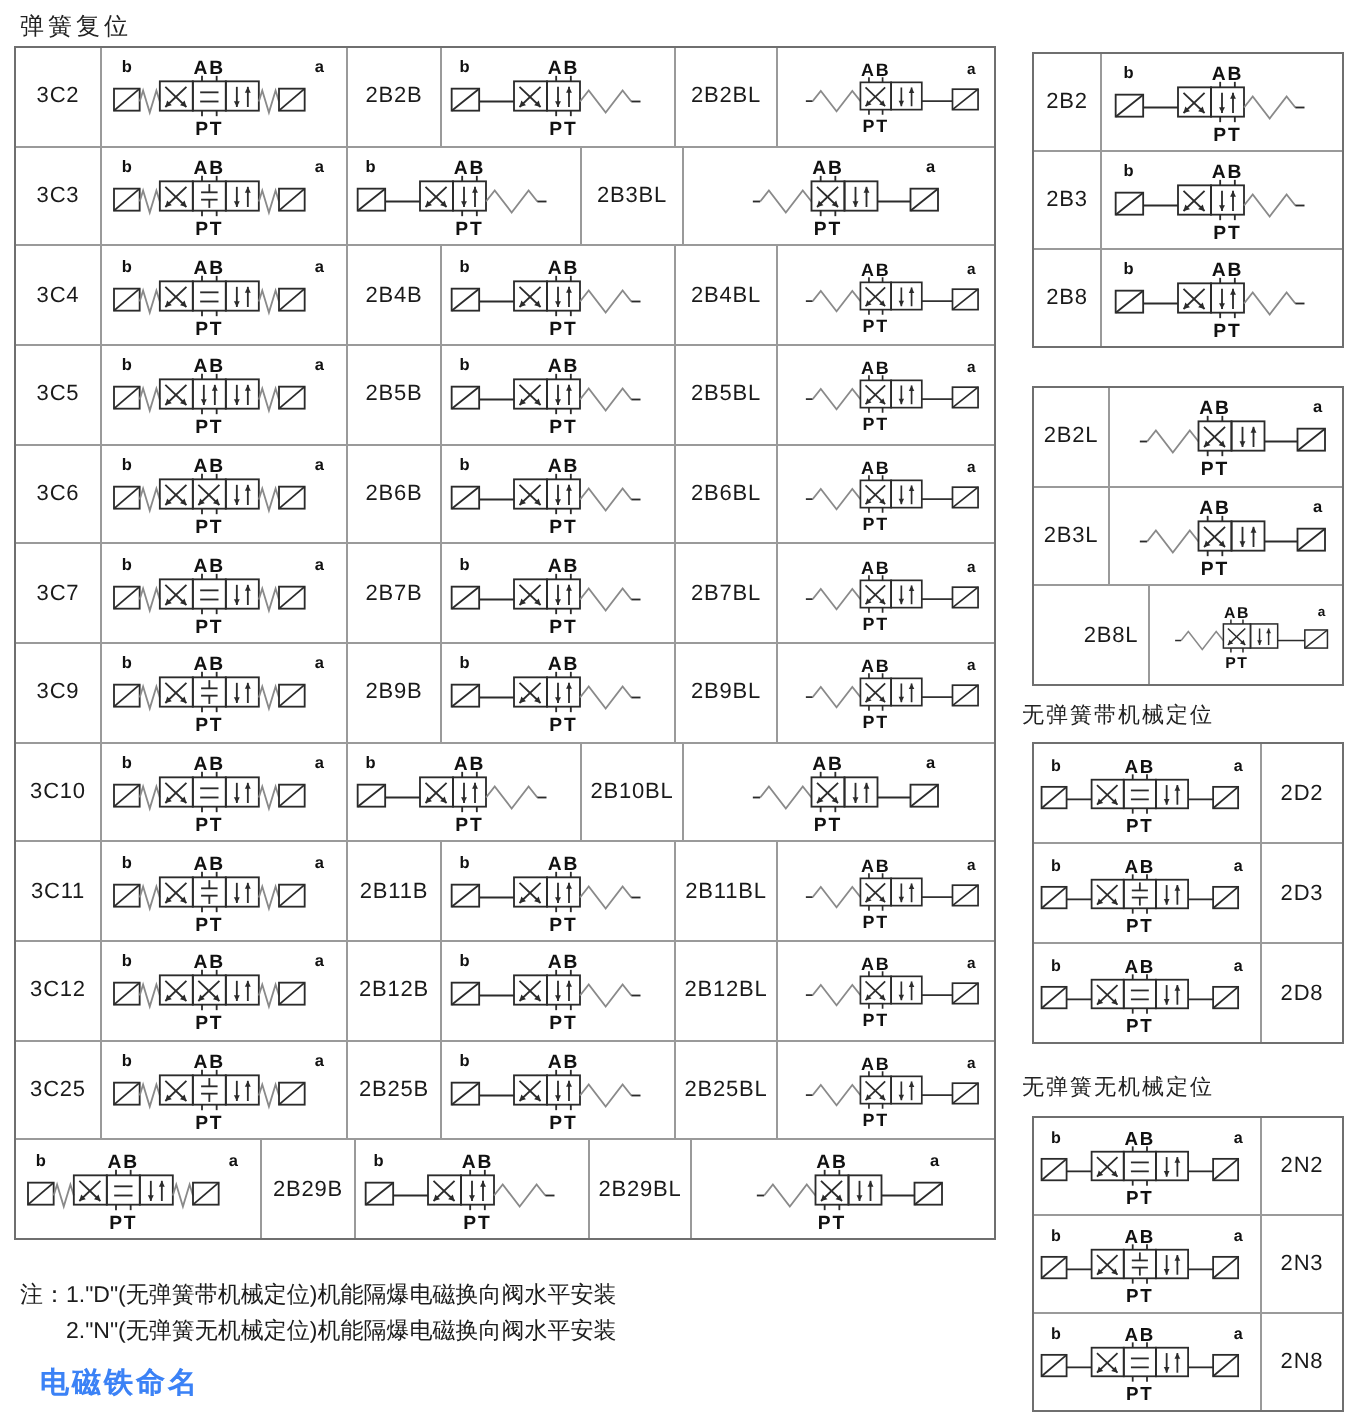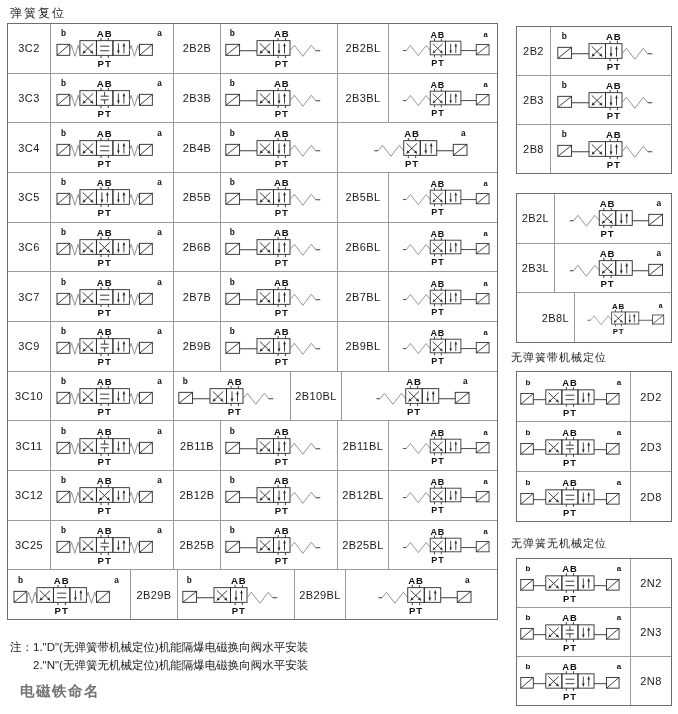--- a/index.html
+++ b/index.html
@@ -23,21 +23,21 @@
   .row{display:flex;flex:1;border-top:1px solid #9a9a9a;min-height:0;}
   .row:first-child{border-top:none;}
   .cell{border-right:1px solid #9a9a9a;display:flex;align-items:center;justify-content:center;box-sizing:border-box;min-width:0;}
   .cell:last-child{border-right:none;}
   .code{font-size:11px;letter-spacing:0.4px;color:#1a1a1a;}
   .sym{padding:0 2px;}
   .sym svg{display:block;max-width:100%;}
   .note{font-size:11.5px;color:#1c1c1c;}
   #note1{left:10px;top:640px;}
   #note2{left:33px;top:658px;}
-  .heading{left:20px;top:682px;font-size:14.5px;font-weight:bold;letter-spacing:1.5px;color:#737373;}
+  .heading{left:20px;top:682px;font-size:14.5px;font-weight:bold;letter-spacing:1.5px;color:#3b82f6;}
   svg text{font-family:"Liberation Sans", sans-serif;}
 </style>
 </head>
 <body>
 
 <div class="page">
   <div class="abs t-top">弹簧复位</div>
 
   <div class="abs tbl" id="main-table">
       <div class="row">
@@ -156,21 +156,20 @@
             <rect x="91" y="20" width="14" height="12" fill="none" stroke="#2b2b2b" stroke-width="1"></rect>
             <line x1="91" y1="32" x2="105" y2="20" stroke="#2b2b2b" stroke-width="1"></line>
             <line x1="49" y1="16" x2="49" y2="13" stroke="#2b2b2b" stroke-width="1"></line>
             <line x1="57" y1="16" x2="57" y2="13" stroke="#2b2b2b" stroke-width="1"></line>
             <line x1="49" y1="32" x2="49" y2="35" stroke="#2b2b2b" stroke-width="1"></line>
             <line x1="57" y1="32" x2="57" y2="35" stroke="#2b2b2b" stroke-width="1"></line>
             <text x="53" y="12" text-anchor="middle" font-size="10.5" font-weight="700" letter-spacing="1" fill="#111111">AB</text>
             <text x="53" y="45" text-anchor="middle" font-size="10.5" font-weight="700" letter-spacing="1" fill="#111111">PT</text>
           </svg>
         </div>
-        <div class="cell code" style="flex: 0 0 47px;">2B3B</div>
         <div class="cell sym" style="flex: 0 0 117px;">
           <svg viewBox="0 0 122 48" width="100%" height="44" preserveAspectRatio="xMidYMid meet">
             <text x="10" y="11" text-anchor="middle" font-size="9" font-weight="700" letter-spacing="0" fill="#111111">b</text>
             <rect x="3" y="20" width="15" height="12" fill="none" stroke="#2b2b2b" stroke-width="1"></rect>
             <line x1="3" y1="32" x2="18" y2="20" stroke="#2b2b2b" stroke-width="1"></line>
             <line x1="18" y1="27" x2="37" y2="27" stroke="#2b2b2b" stroke-width="1"></line>
             <rect x="37" y="16" width="18" height="16" fill="none" stroke="#2b2b2b" stroke-width="1"></rect>
             <rect x="55" y="16" width="18" height="16" fill="none" stroke="#2b2b2b" stroke-width="1"></rect>
             <line x1="40" y1="19" x2="51.5" y2="30" stroke="#2b2b2b" stroke-width="1"></line>
             <polygon points="51.5,30 48,29 50.5,26.5" fill="#2b2b2b"></polygon>
@@ -271,20 +270,21 @@
             <polyline points="73,27 77.76,21 87,33 96.24,21 101,27" fill="none" stroke="#8a8a8a" stroke-width="1"></polyline>
             <line x1="101" y1="27" x2="106" y2="27" stroke="#2b2b2b" stroke-width="1"></line>
             <line x1="60" y1="16" x2="60" y2="13" stroke="#2b2b2b" stroke-width="1"></line>
             <line x1="68" y1="16" x2="68" y2="13" stroke="#2b2b2b" stroke-width="1"></line>
             <line x1="60" y1="32" x2="60" y2="35" stroke="#2b2b2b" stroke-width="1"></line>
             <line x1="68" y1="32" x2="68" y2="35" stroke="#2b2b2b" stroke-width="1"></line>
             <text x="64" y="12" text-anchor="middle" font-size="10.5" font-weight="700" letter-spacing="1" fill="#111111">AB</text>
             <text x="64" y="45" text-anchor="middle" font-size="10.5" font-weight="700" letter-spacing="1" fill="#111111">PT</text>
           </svg>
         </div>
+        <div class="cell code" style="flex: 0 0 51px;">2B4BL</div>
         <div class="cell sym" style="flex: 1 1 auto;">
           <svg viewBox="0 0 122 48" width="100%" height="44" preserveAspectRatio="xMidYMid meet">
             <line x1="14" y1="27" x2="18" y2="27" stroke="#2b2b2b" stroke-width="1"></line>
             <polyline points="18,27 22.76,21 32,33 41.239999999999995,21 46,27" fill="none" stroke="#8a8a8a" stroke-width="1"></polyline>
             <rect x="46" y="16" width="18" height="16" fill="none" stroke="#2b2b2b" stroke-width="1"></rect>
             <rect x="64" y="16" width="18" height="16" fill="none" stroke="#2b2b2b" stroke-width="1"></rect>
             <line x1="49" y1="19" x2="60.5" y2="30" stroke="#2b2b2b" stroke-width="1"></line>
             <polygon points="60.5,30 57,29 59.5,26.5" fill="#2b2b2b"></polygon>
             <line x1="60.5" y1="19" x2="49" y2="30" stroke="#2b2b2b" stroke-width="1"></line>
             <polygon points="49,30 52.5,29 50,26.5" fill="#2b2b2b"></polygon>

